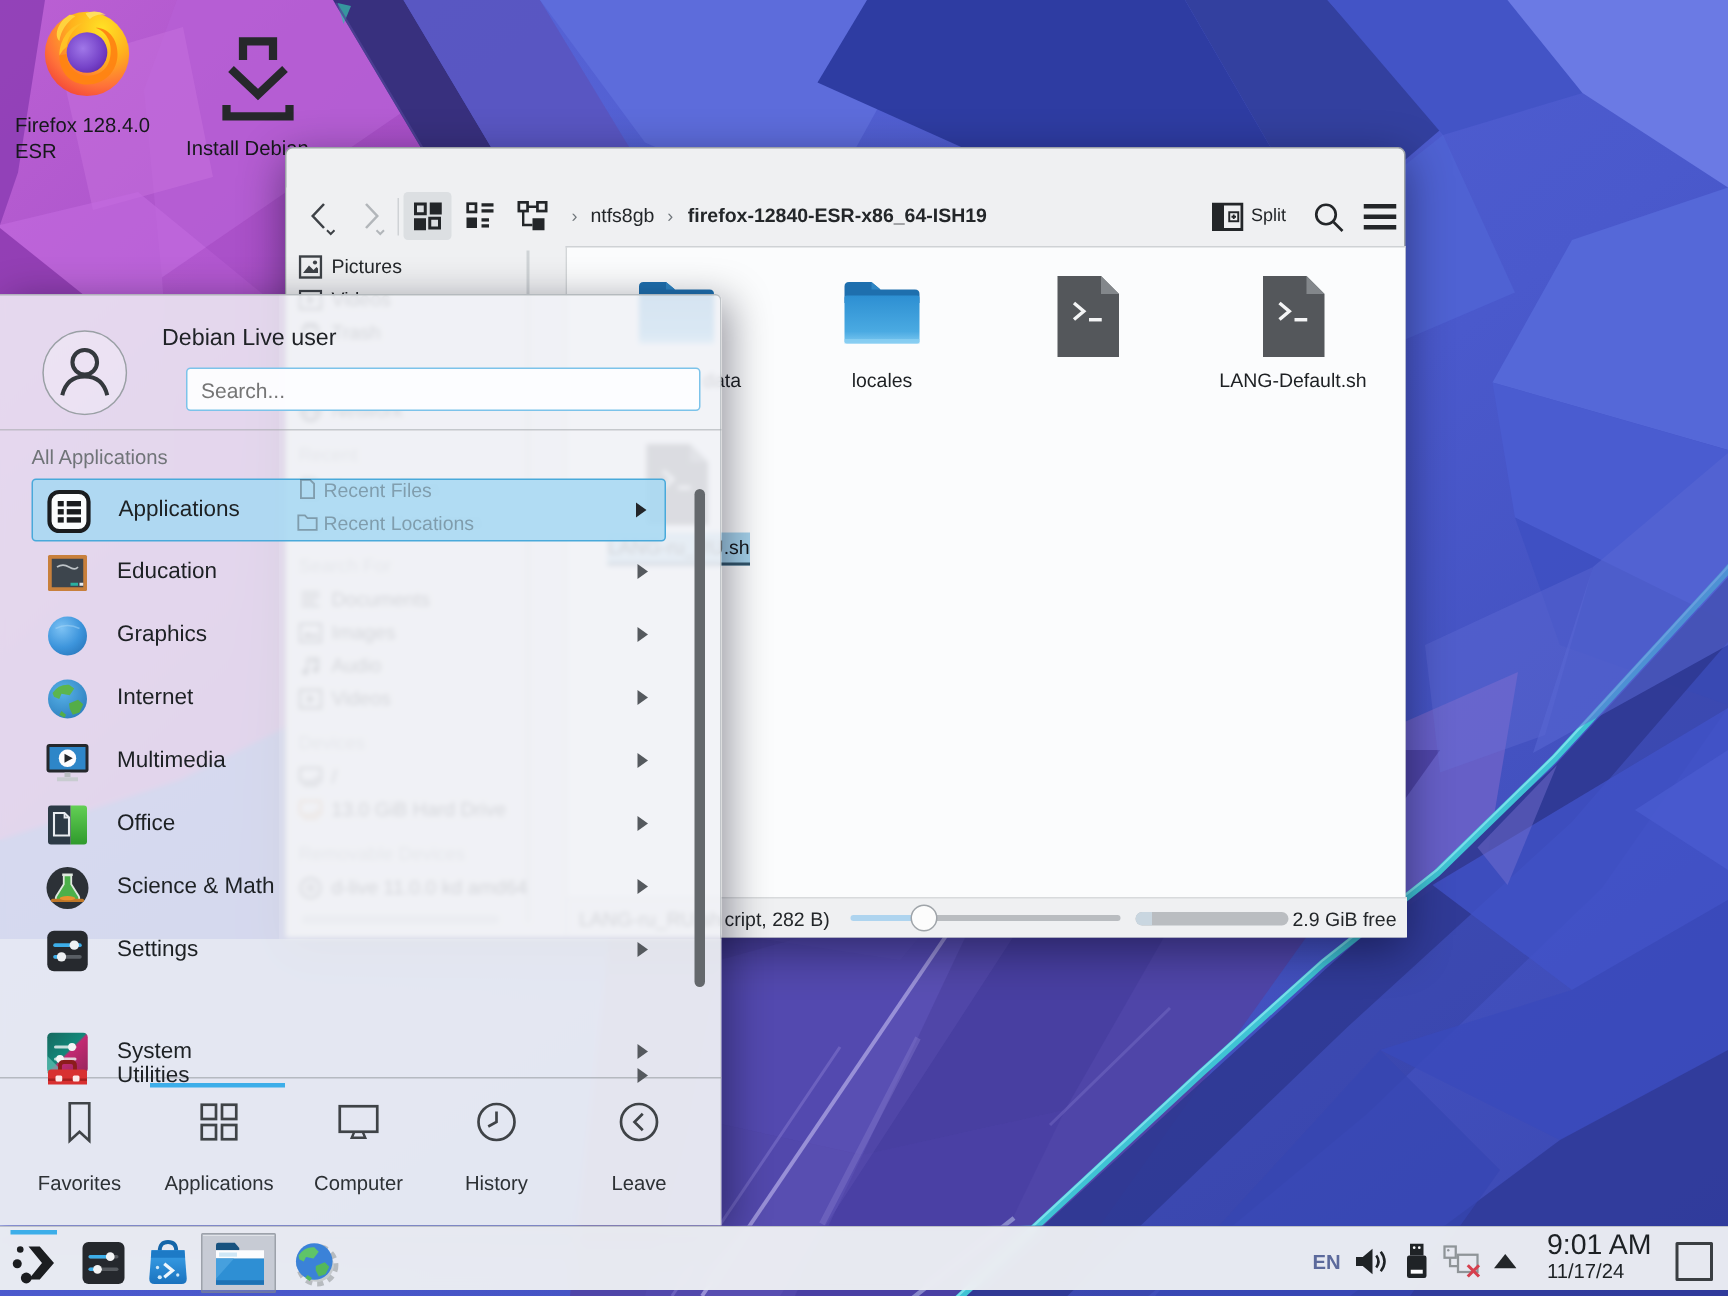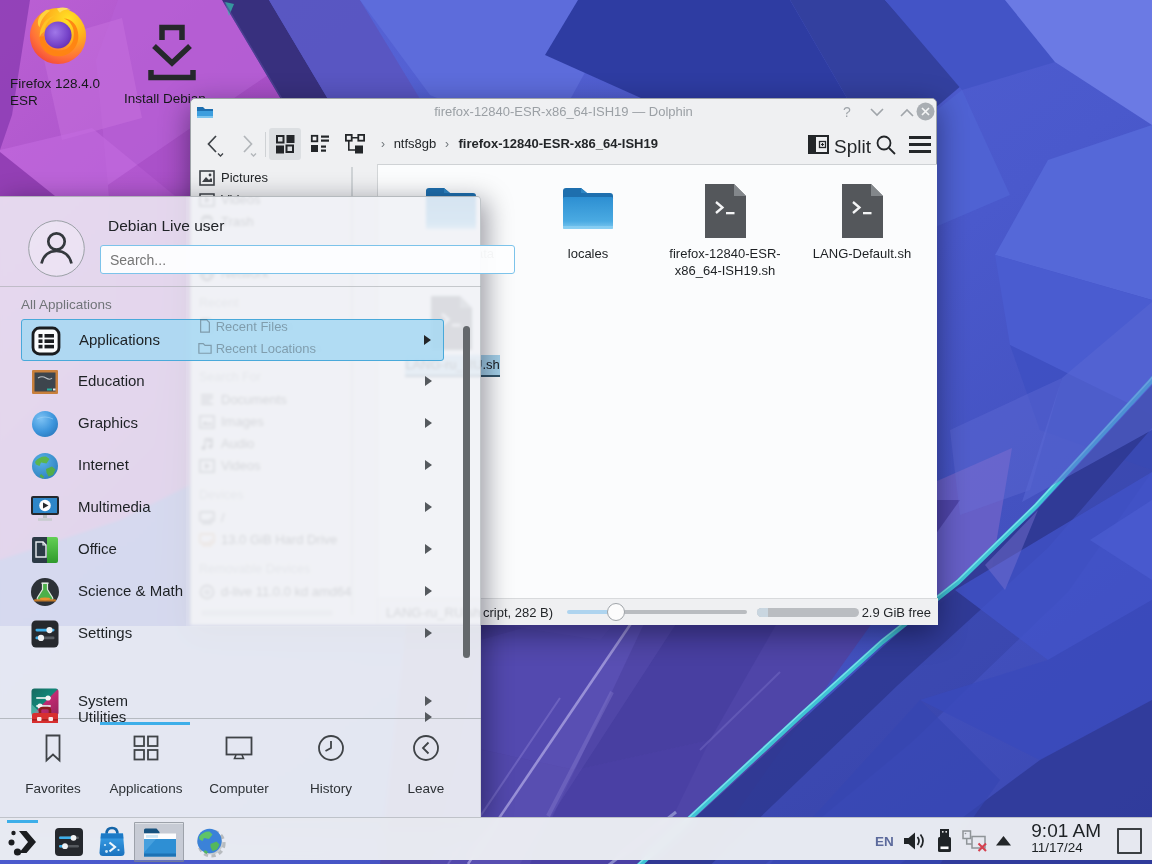--- a/index.html
+++ b/index.html
@@ -170,39 +170,20 @@
       <path d="M7,22 L25,39 L43,22" stroke-linejoin="miter"></path>
       <path d="M4,46 V53.5 H46 V46"></path>
     </g>
   </svg>
   <div class="desk-label" style="left:0;top:73px;width:96px">
     <div>Install Debian</div>
   </div>
 </div>
 <div id="dolphin">
 
-  <div class="titlebar">
-    <svg class="abs" width="18" height="18" viewBox="0 0 18 18" style="left:5px;top:4px">
-      <path d="M1,4 h6 l2,2 h8 v2 H1 Z" fill="#1d6fb0"></path>
-      <rect x="1" y="8" width="16" height="7" fill="#3d9ede"></rect>
-      <rect x="1" y="13" width="16" height="2" fill="#7cc4ee"></rect>
-    </svg>
-    <div class="title-text">firefox-12840-ESR-x86_64-ISH19 — Dolphin</div>
-    <div class="tb-btn" style="left:646px">?</div>
-    <svg class="abs" width="14" height="9" viewBox="0 0 14 9" style="left:679px;top:9px">
-      <path d="M1,1 L7,7 L13,1" fill="none" stroke="#a0a5aa" stroke-width="1.6"></path>
-    </svg>
-    <svg class="abs" width="14" height="9" viewBox="0 0 14 9" style="left:709px;top:9px">
-      <path d="M1,8 L7,2 L13,8" fill="none" stroke="#a0a5aa" stroke-width="1.6"></path>
-    </svg>
-    <svg class="abs" width="19" height="19" viewBox="0 0 19 19" style="left:725px;top:3px">
-      <circle cx="9.5" cy="9.5" r="9" fill="#a9aeb3"></circle>
-      <path d="M6,6 L13,13 M13,6 L6,13" stroke="#f4f5f6" stroke-width="1.7"></path>
-    </svg>
-  </div>
 
   <div class="toolbar">
     <svg class="abs" width="26" height="26" viewBox="0 0 26 26" style="left:10px;top:7px">
       <path d="M15,4 L7.5,12 L15,20" fill="none" stroke="#3e4247" stroke-width="1.7"></path>
       <path d="M17,21.5 L19.5,24 L22,21.5" fill="none" stroke="#3e4247" stroke-width="1.3"></path>
     </svg>
     <svg class="abs" width="26" height="26" viewBox="0 0 26 26" style="left:43px;top:7px">
       <path d="M10,4 L17.5,12 L10,20" fill="none" stroke="#b2b6ba" stroke-width="1.7"></path>
       <path d="M17,21.5 L19.5,24 L22,21.5" fill="none" stroke="#b2b6ba" stroke-width="1.3"></path>
     </svg>
@@ -238,21 +219,21 @@
       <span style="margin:0 5px">ntfs8gb</span>
       <span class="crumb-sep">›</span>
       <span style="margin-left:6px;font-weight:bold">firefox-12840-ESR-x86_64-ISH19</span>
     </div>
     <svg class="abs" width="21" height="19" viewBox="0 0 21 19" style="left:617px;top:10px">
       <rect x="1" y="1" width="19" height="17" fill="none" stroke="#232629" stroke-width="2"></rect>
       <rect x="1" y="1" width="7" height="17" fill="#232629"></rect>
       <rect x="11.5" y="6.5" width="6" height="6" fill="none" stroke="#232629" stroke-width="1.3"></rect>
       <path d="M14.5,8 v3 M13,9.5 h3" stroke="#232629" stroke-width="1.2"></path>
     </svg>
-    <div class="abs" style="left:643px;top:11px;font-size:19px">Split</div>
+    <div class="abs" style="left:643px;top:11px;font-size:12px">Split</div>
     <svg class="abs" width="22" height="22" viewBox="0 0 22 22" style="left:684px;top:9px">
       <circle cx="9" cy="9" r="6.5" fill="none" stroke="#232629" stroke-width="1.8"></circle>
       <path d="M14,14 L20,20" stroke="#232629" stroke-width="1.8"></path>
     </svg>
     <svg class="abs" width="22" height="18" viewBox="0 0 22 18" style="left:718px;top:11px">
       <rect x="0" y="0" width="22" height="3" fill="#232629"></rect>
       <rect x="0" y="7" width="22" height="3" fill="#232629"></rect>
       <rect x="0" y="14" width="22" height="3" fill="#232629"></rect>
     </svg>
   </div>
@@ -392,24 +373,20 @@
     <div class="ftile" style="left:145px;top:18px">
       <svg width="56" height="50" viewBox="0 0 56 50">
             <use href="#folder56"></use>
           </svg>
       <div class="flabel">locales</div>
     </div>
     <div class="ftile" style="left:282px;top:18px">
       <svg width="48" height="56" viewBox="0 0 48 56">
             <use href="#script48"></use>
           </svg>
-      <div class="flabel">
-        <div>firefox-12840-ESR-</div>
-        <div>x86_64-ISH19.sh</div>
-      </div>
     </div>
     <div class="ftile" style="left:419px;top:18px">
       <svg width="48" height="56" viewBox="0 0 48 56">
             <use href="#script48"></use>
           </svg>
       <div class="flabel">LANG-Default.sh</div>
     </div>
     <div class="ftile" style="left:8px;top:130px">
       <svg width="48" height="56" viewBox="0 0 48 56" style="margin-left:0">
             <use href="#script48"></use>
@@ -436,21 +413,21 @@
 </div>
 <div id="kickoff">
   <div class="abs" style="left:0;top:429px;width:481px;height:192px;background:rgba(242,243,246,.52)"></div>
   <div class="abs" style="left:186px;top:0;width:295px;height:429px;background:rgba(245,246,248,.18)"></div>
   <svg class="abs" width="57" height="57" viewBox="0 0 57 57" style="left:28px;top:23px">
     <circle cx="28.5" cy="28.5" r="27.8" fill="rgba(252,253,254,.3)" stroke="#9aa0a5" stroke-width="1"></circle>
     <circle cx="28.5" cy="21.5" r="8.2" fill="none" stroke="#34383d" stroke-width="2.7"></circle>
     <path d="M13.5,43.5 q3,-12.5 15,-12.5 q12,0 15,12.5" fill="none" stroke="#34383d" stroke-width="2.7"></path>
   </svg>
   <div class="abs" style="left:108px;top:20px;font-size:15.5px;color:#202327">Debian Live user</div>
-  <input class="abs" type="text" style="left: 100px; top: 48px; width: 415px; height: 29px; background: rgba(253, 254, 255, 0.96); border: 1.5px solid rgb(124, 195, 234); border-radius: 3px; padding: 0px 9px; font-family: inherit; font-size: 14px; color: #b91c1c;" placeholder="Search...">
+  <input class="abs" type="text" style="left: 124px; top: 48px; width: 343px; height: 29px; background: rgba(253, 254, 255, 0.96); border: 1.5px solid rgb(124, 195, 234); border-radius: 3px; padding: 0px 9px; font-family: inherit; font-size: 14px; color: #b91c1c;" placeholder="Search...">
   <div class="abs" style="left:0;top:89px;width:481px;height:1px;background:rgba(160,165,170,.55)"></div>
   <div class="abs" style="left:21px;top:100px;font-size:13.5px;color:#707478">All Applications</div>
 
   <div class="abs" style="left:0;top:0;width:481px;height:526px;overflow:hidden;z-index:2">
     <div class="k-row k-sel" style="top:122px">
       <svg class="k-ic" viewBox="0 0 32 32">
         <rect x="3" y="3" width="26" height="26" rx="6.5" fill="#fbfcfd" stroke="#1a1c1f" stroke-width="2.8"></rect>
         <rect x="8.5" y="9" width="4" height="3.6" fill="#1a1c1f"></rect>
             <rect x="14.5" y="9" width="9.5" height="3.6" fill="#1a1c1f"></rect>
         <rect x="8.5" y="14.4" width="4" height="3.6" fill="#1a1c1f"></rect>

